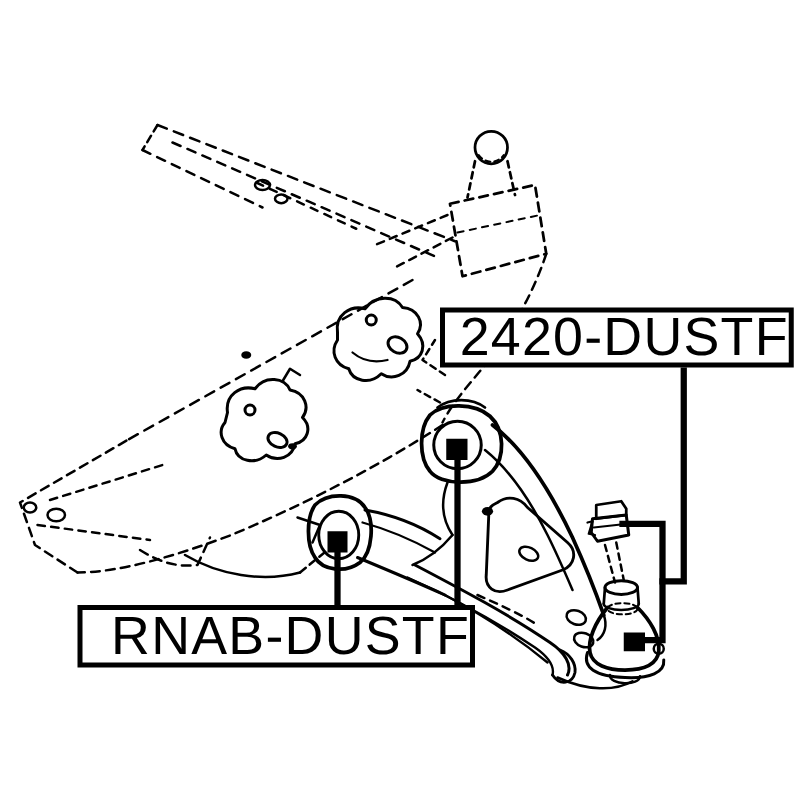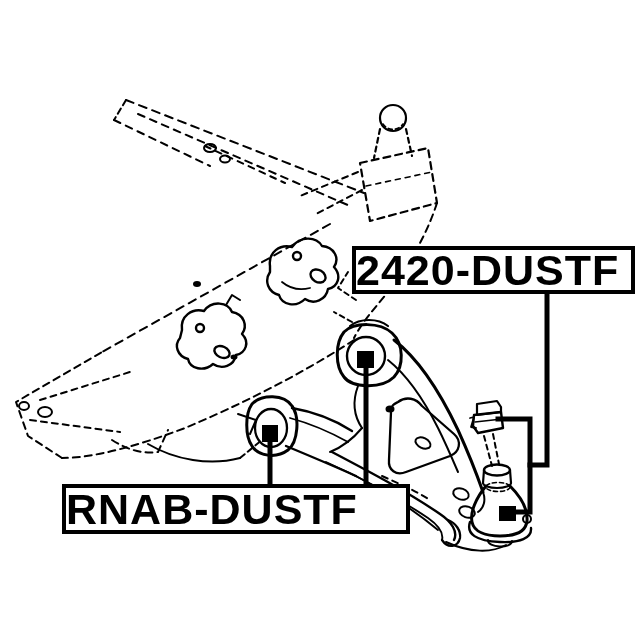--- a/index.html
+++ b/index.html
@@ -3,26 +3,26 @@
 <meta charset="utf-8">
 <style>
   html,body{margin:0;padding:0;background:#fff;}
   #stage{
     position:relative;width:640px;height:640px;background:#ffffff;
     font-family:"Liberation Sans",sans-serif;overflow:hidden;
   }
   #art{position:absolute;left:0;top:0;}
   .part-label{
     position:absolute;box-sizing:border-box;background:#ffffff;
-    border:4px solid #000;display:flex;align-items:center;justify-content:flex-start;
-    font-weight:bold;font-size:43px;line-height:1;color:#000;
+    border:4px solid #000;display:flex;align-items:center;justify-content:flex-end;
+    font-weight:normal;font-size:43px;line-height:1;color:#000;
     letter-spacing:1px;white-space:nowrap;
   }
   #label-2420{left:352px;top:246px;width:283px;height:48px;}
-  #label-rnab{left:62px;top:484px;width:348px;height:50px;}
+  #label-rnab{left:62px;top:484px;width:318px;height:50px;}
 </style>
 </head>
 <body>
 
 <div id="stage">
 
   <svg id="art" width="640" height="640" viewBox="0 0 640 640" fill="none" stroke="#000" stroke-linecap="round" stroke-linejoin="round">
 
     <g stroke-width="2">
 

